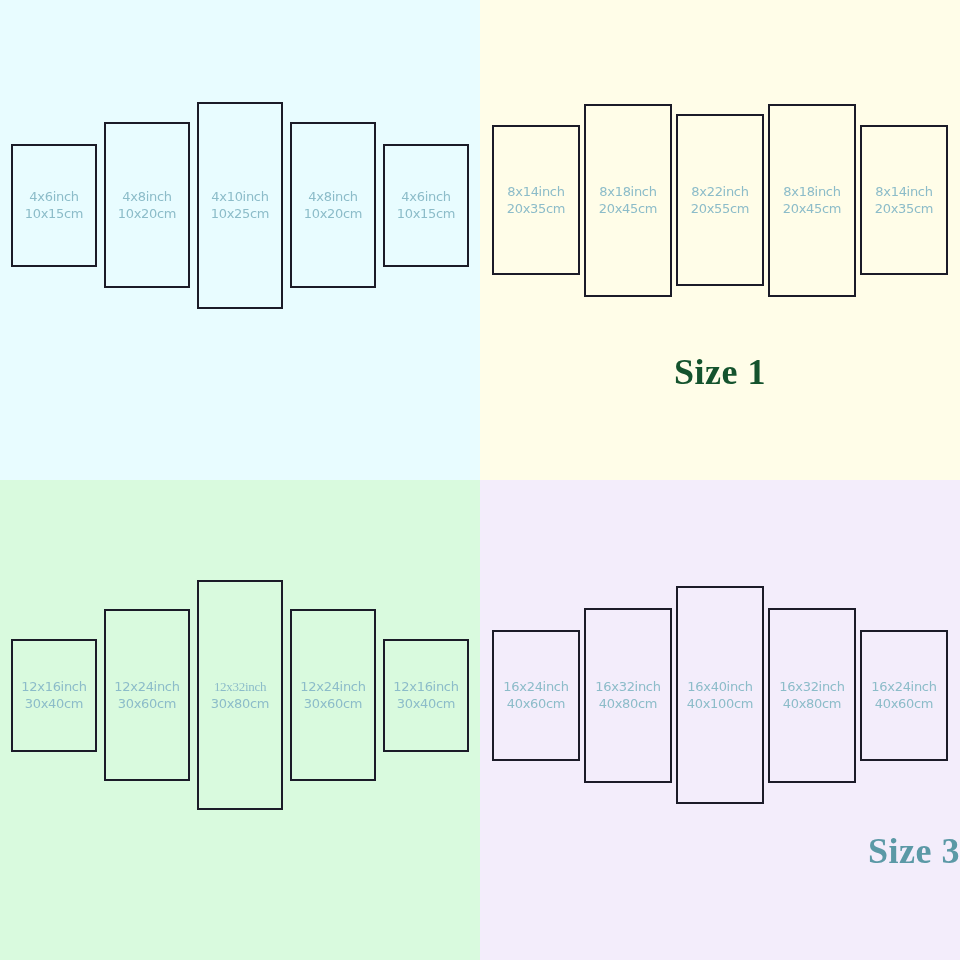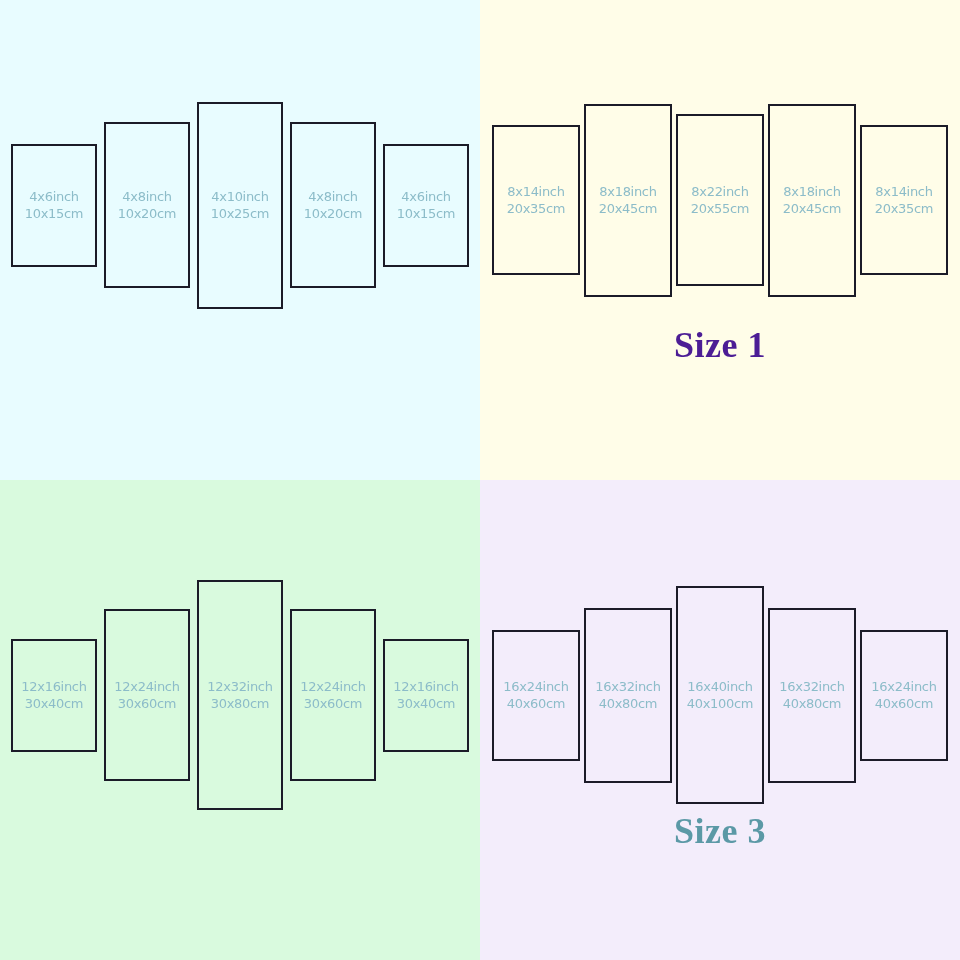--- a/index.html
+++ b/index.html
@@ -114,34 +114,34 @@
         </div>
         <div class="panel" style="width: 88px; height: 193px; border-color: rgb(27, 27, 40);">
           <div class="panel-label" style="color: rgb(140, 188, 201);">8x18inch</div>
           <div class="panel-label" style="color: rgb(140, 188, 201);">20x45cm</div>
         </div>
         <div class="panel" style="width: 88px; height: 150px; border-color: rgb(27, 27, 40);">
           <div class="panel-label" style="color: rgb(140, 188, 201);">8x14inch</div>
           <div class="panel-label" style="color: rgb(140, 188, 201);">20x35cm</div>
         </div>
       </div>
-      <div class="quadrant-title" style="top: 324px; color: #4c1d95;">Size 1</div>
+      <div class="quadrant-title" style="top: 351px; color: #14532d;">Size 1</div>
     </div>
     <div class="quadrant" style="background: rgb(217, 250, 222); padding-left: 36px;">
       <div class="panel-group" style="gap: 7px; top: 15px;">
         <div class="panel" style="width: 86px; height: 113px; border-color: rgb(27, 27, 40);">
           <div class="panel-label" style="color: rgb(140, 188, 201);">12x16inch</div>
           <div class="panel-label" style="color: rgb(140, 188, 201);">30x40cm</div>
         </div>
         <div class="panel" style="width: 86px; height: 172px; border-color: rgb(27, 27, 40);">
           <div class="panel-label" style="color: rgb(140, 188, 201);">12x24inch</div>
           <div class="panel-label" style="color: rgb(140, 188, 201);">30x60cm</div>
         </div>
         <div class="panel" style="width: 86px; height: 230px; border-color: rgb(27, 27, 40);">
-          <div class="panel-label" style="color: rgb(140, 188, 201);">12x32inch</div>
+          <div class="panel-label" style="color: rgb(140, 188, 201); font-family: Liberation Serif, serif;">12x32inch</div>
           <div class="panel-label" style="color: rgb(140, 188, 201);">30x80cm</div>
         </div>
         <div class="panel" style="width: 86px; height: 172px; border-color: rgb(27, 27, 40);">
           <div class="panel-label" style="color: rgb(140, 188, 201);">12x24inch</div>
           <div class="panel-label" style="color: rgb(140, 188, 201);">30x60cm</div>
         </div>
         <div class="panel" style="width: 86px; height: 113px; border-color: rgb(27, 27, 40);">
           <div class="panel-label" style="color: rgb(140, 188, 201);">12x16inch</div>
           <div class="panel-label" style="color: rgb(140, 188, 201);">30x40cm</div>
         </div>
@@ -163,15 +163,15 @@
         </div>
         <div class="panel" style="width: 88px; height: 175px; border-color: rgb(27, 27, 40);">
           <div class="panel-label" style="color: rgb(140, 188, 201);">16x32inch</div>
           <div class="panel-label" style="color: rgb(140, 188, 201);">40x80cm</div>
         </div>
         <div class="panel" style="width: 88px; height: 131px; border-color: rgb(27, 27, 40);">
           <div class="panel-label" style="color: rgb(140, 188, 201);">16x24inch</div>
           <div class="panel-label" style="color: rgb(140, 188, 201);">40x60cm</div>
         </div>
       </div>
-      <div class="quadrant-title" style="top: 330px; color: rgb(91, 153, 166);">Size 3</div>
+      <div class="quadrant-title" style="top: 350px; color: rgb(91, 153, 166); text-align: right;">Size 3</div>
     </div>
   </div>
 
 </body></html>

